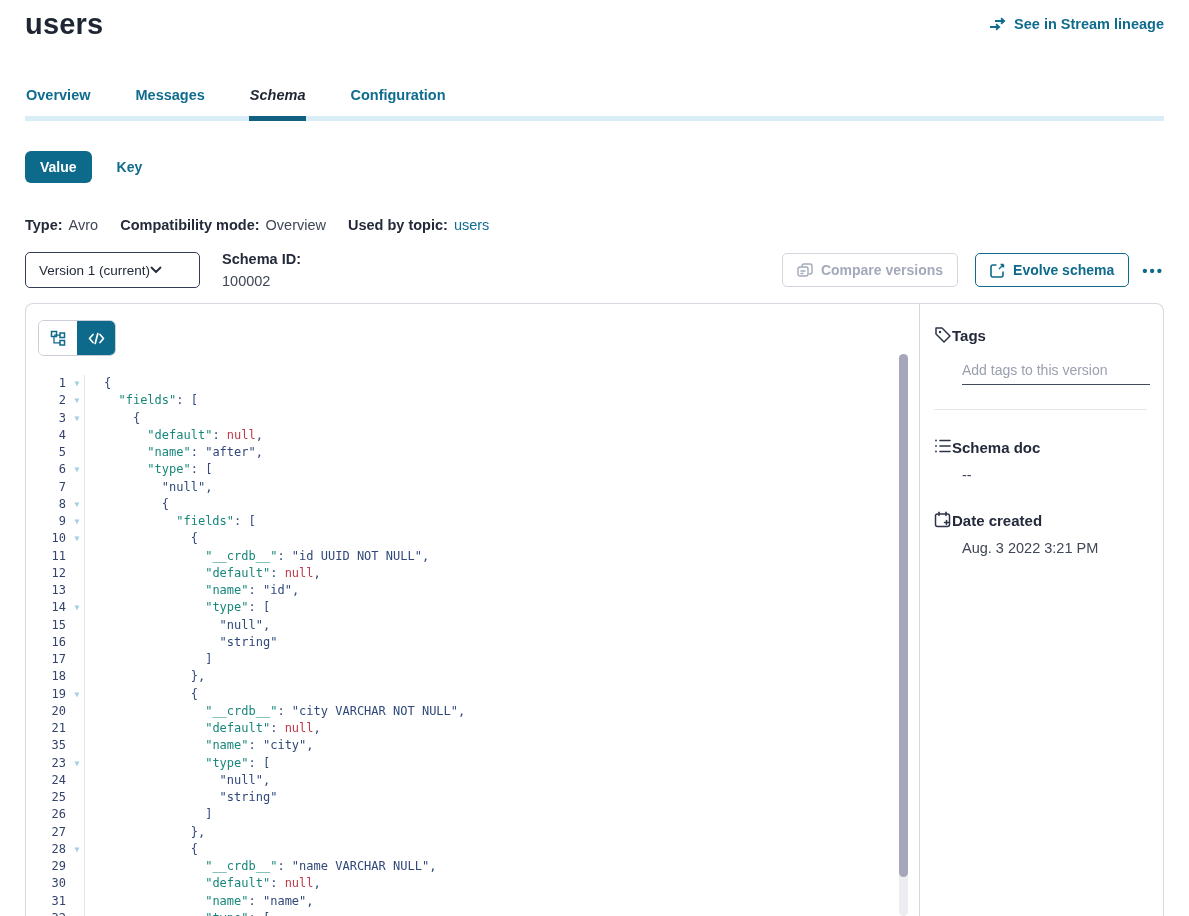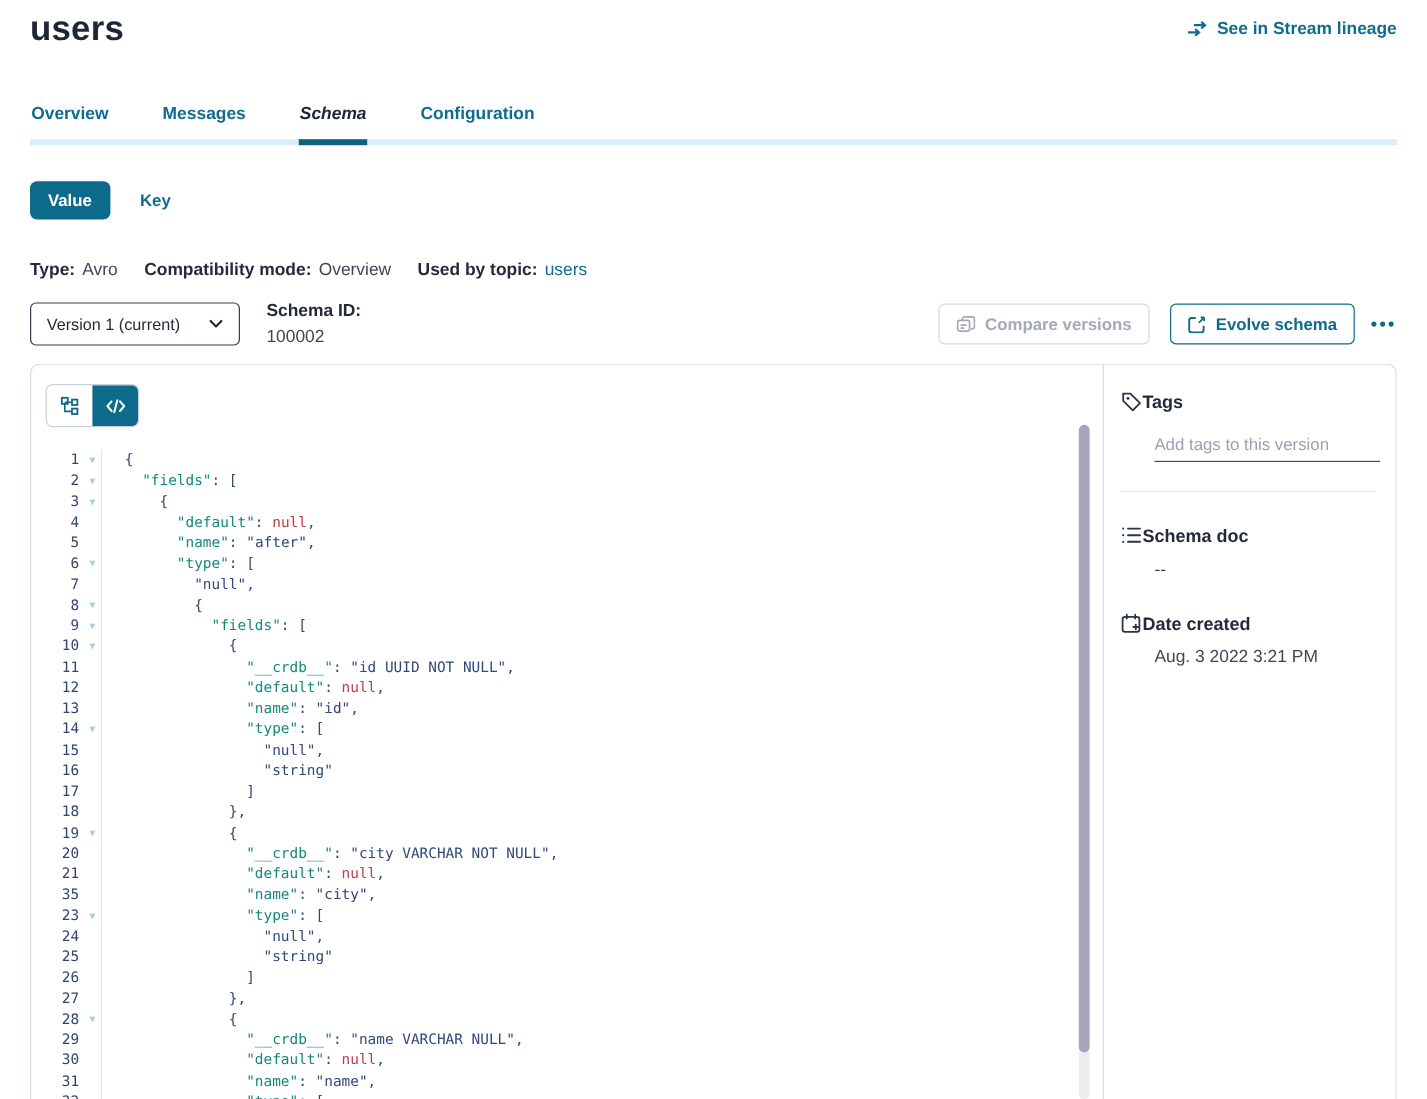--- a/index.html
+++ b/index.html
@@ -30,21 +30,21 @@
   
   .meta-row { margin-top: 34px; display: flex; gap: 22px; font-size: 14.5px; }
   .meta-item { display: flex; gap: 6px; }
   .meta-label { font-weight: 700; color: #242a3a; }
   .meta-value { color: #3f4656; }
   .meta-value.link { color: #0f6c8e; cursor: pointer; }
 
   
   .controls-row { margin-top: 18px; display: flex; align-items: center; }
   .version-select { width: 175px; height: 36px; border: 1px solid #343c55; border-radius: 5px;
-    display: flex; align-items: center; justify-content: space-between; padding: 0 13px;
+    display: flex; align-items: center; padding: 0 13px;
     font-size: 13.5px; color: #242a3a; cursor: pointer; background: #fff; }
   .schema-id { margin-left: 22px; font-size: 14.5px; display: flex; gap: 6px; flex-direction: column; }
   .spacer { flex: 1; }
   .btn { display: flex; align-items: center; gap: 8px; height: 34px; padding: 0 14px;
     border-radius: 5px; background: #fff; font-size: 14px; font-weight: 700; cursor: pointer; }
   .btn-compare { border: 1px solid #d3d6de; color: #a3a9ba; }
   .btn-evolve { margin-left: 17px; border: 1px solid #0e6a8b; color: #0e6a8b; }
   .more-dots { margin-left: 13px; color: #0e6a8b; font-size: 15px; font-weight: 900;
     letter-spacing: 2px; cursor: pointer; line-height: 1; }
 

